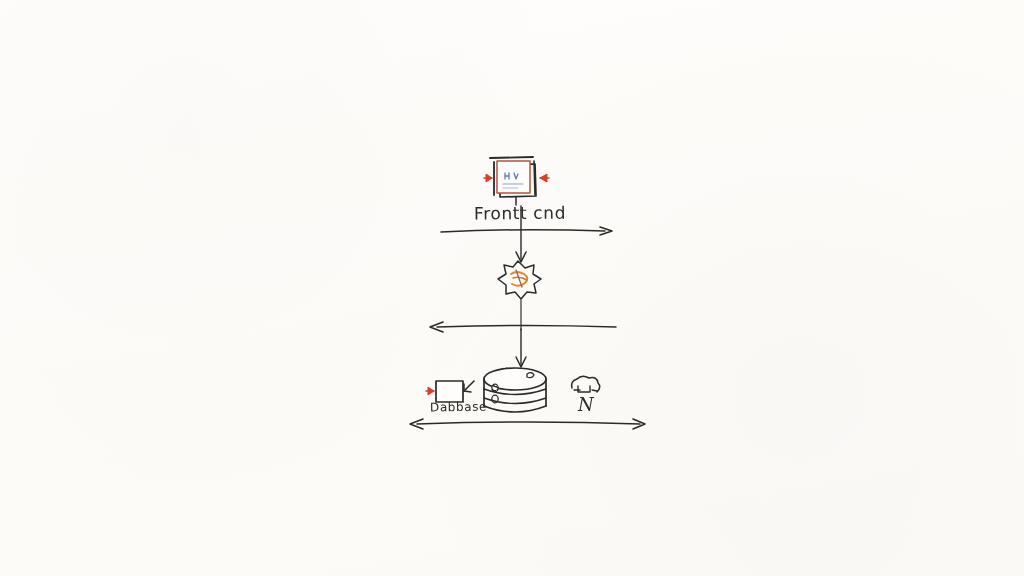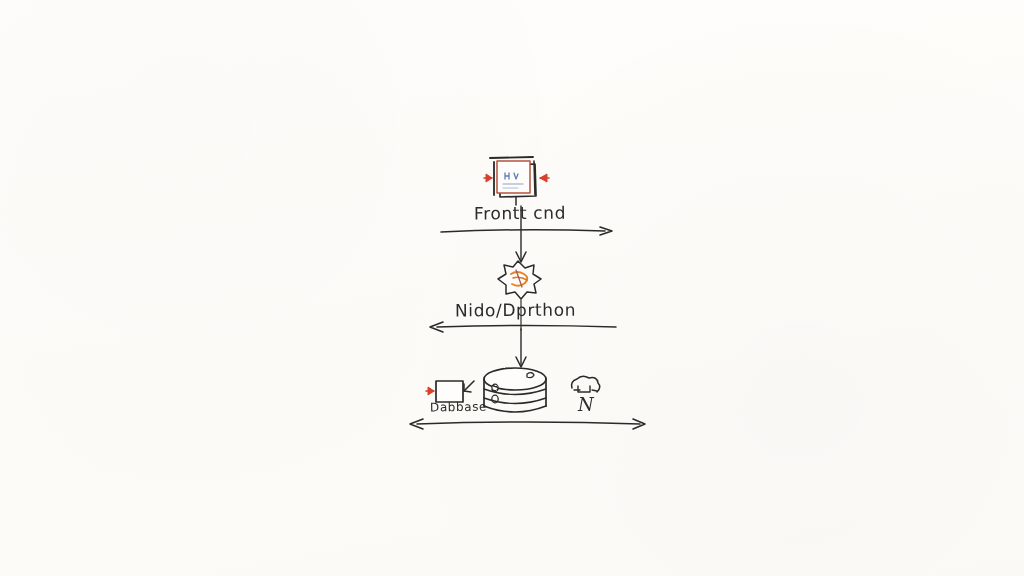--- a/index.html
+++ b/index.html
@@ -169,18 +169,17 @@
       <g filter="url(#roughen-soft)">
         <path d="M417 424 Q528 420 640 424" fill="none" stroke="#2b2b29" stroke-width="1.5" stroke-linecap="round"></path>
         <path d="M423 419 L410 424 L423 429" fill="none" stroke="#2b2b29" stroke-width="1.6" stroke-linecap="round" stroke-linejoin="round"></path>
         <path d="M633 419 L645 424 L633 429" fill="none" stroke="#2b2b29" stroke-width="1.6" stroke-linecap="round" stroke-linejoin="round"></path>
       </g>
     </g>
   </svg>
 
   <div class="sketch-label" style="left:474px; top:203px; font-size:17px; font-family:'DejaVu Sans', sans-serif; font-weight:400; transform:rotate(-0.6deg);">Frontt cnd</div>
 
-  <div class="sketch-label" style="left:455px; top:300px; font-size:17px; font-family:'DejaVu Sans', sans-serif; font-weight:400; transform:rotate(-0.4deg);">Nido/Dprthon</div>
 
   <div class="sketch-label" style="left:430px; top:400px; font-size:12px; font-family:'DejaVu Sans', sans-serif; font-weight:400; transform:rotate(-0.8deg);">Dabbase</div>
 
   <div class="sketch-label" style="left:578px; top:394px; font-size:18px; font-style:italic; font-family:'DejaVu Serif', serif;">N</div>
 </div>
 
 </body></html>

